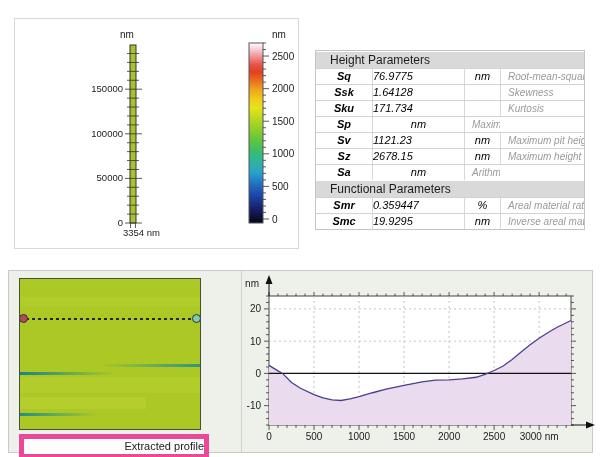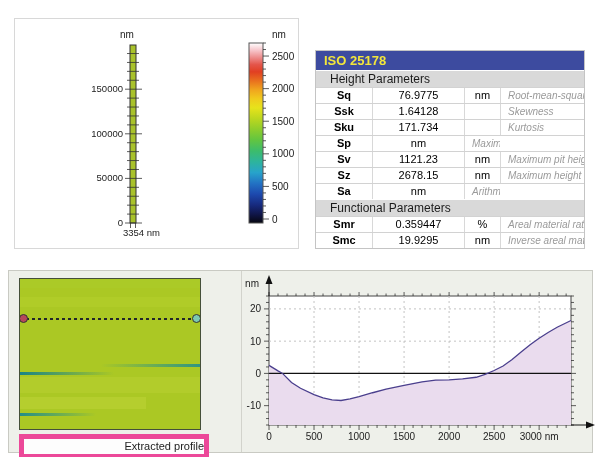--- a/index.html
+++ b/index.html
@@ -14,23 +14,23 @@
   #cbarSvg{left:226px;top:10px;}
 
   
   .iso{position:absolute;left:315px;top:50px;width:268px;background:#fff;
        border:1px solid #c4c4c4;font-size:11px;}
   .iso-header{height:19px;line-height:19px;padding-left:8px;font-size:13px;font-weight:bold;}
   .iso-section{height:16px;line-height:16px;padding-left:14px;font-size:12px;color:#1c1c1c;
                border-top:1px solid #ffffff;}
   .iso-row{display:grid;grid-template-columns:56px 92px 36px auto;height:15px;line-height:15px;
            border-top:1px solid #d2d2d2;background:#fff;}
-  .iso-row .cell{overflow:hidden;white-space:nowrap;}
+  .iso-row .cell{overflow:hidden;white-space:nowrap;font-style:italic;}
   .cell.param{font-weight:bold;text-align:center;}
-  .cell.value{text-align:center;border-left:1px solid #d8d8d8;}
+  .cell.value{text-align:left;border-left:1px solid #d8d8d8;}
   .cell.unit{text-align:center;border-left:1px solid #d8d8d8;}
   .cell.desc{color:#9a9a9a;font-style:italic;font-size:10px;padding-left:7px;
              border-left:1px solid #d8d8d8;}
 
   
   .panel-b{position:absolute;left:8px;top:270px;width:583px;height:181px;
            background:#eef0ea;border:1px solid #c9cac3;}
   .divider{position:absolute;left:232px;top:0;bottom:0;width:0;border-left:1px solid #d2d3cc;}
 
   .surface{position:absolute;left:10px;top:7px;width:180px;height:150px;
@@ -144,21 +144,20 @@
         <text x="31" y="160.90740740740742" text-anchor="start" font-size="10" fill="#222">500</text>
         <text x="31" y="128.31481481481484" text-anchor="start" font-size="10" fill="#222">1000</text>
         <text x="31" y="95.72222222222223" text-anchor="start" font-size="10" fill="#222">1500</text>
         <text x="31" y="63.12962962962965" text-anchor="start" font-size="10" fill="#222">2000</text>
         <text x="31" y="30.537037037037038" text-anchor="start" font-size="10" fill="#222">2500</text>
         <text x="31" y="9" text-anchor="start" font-size="10" fill="#222">nm</text>
       </svg>
   </div>
 
   <div class="iso">
-    <div class="iso-header" style="background: rgb(61, 75, 159); color: rgb(243, 230, 59);">ISO 25178</div>
     <div id="isoBody">
         <div class="iso-section" style="background: rgb(217, 217, 217);">Height Parameters</div>
         <div class="iso-row">
           <div class="cell param">Sq</div>
           <div class="cell value">76.9775</div>
           <div class="cell unit">nm</div>
           <div class="cell desc">Root-mean-square height</div>
         </div>
         <div class="iso-row">
           <div class="cell param">Ssk</div>

